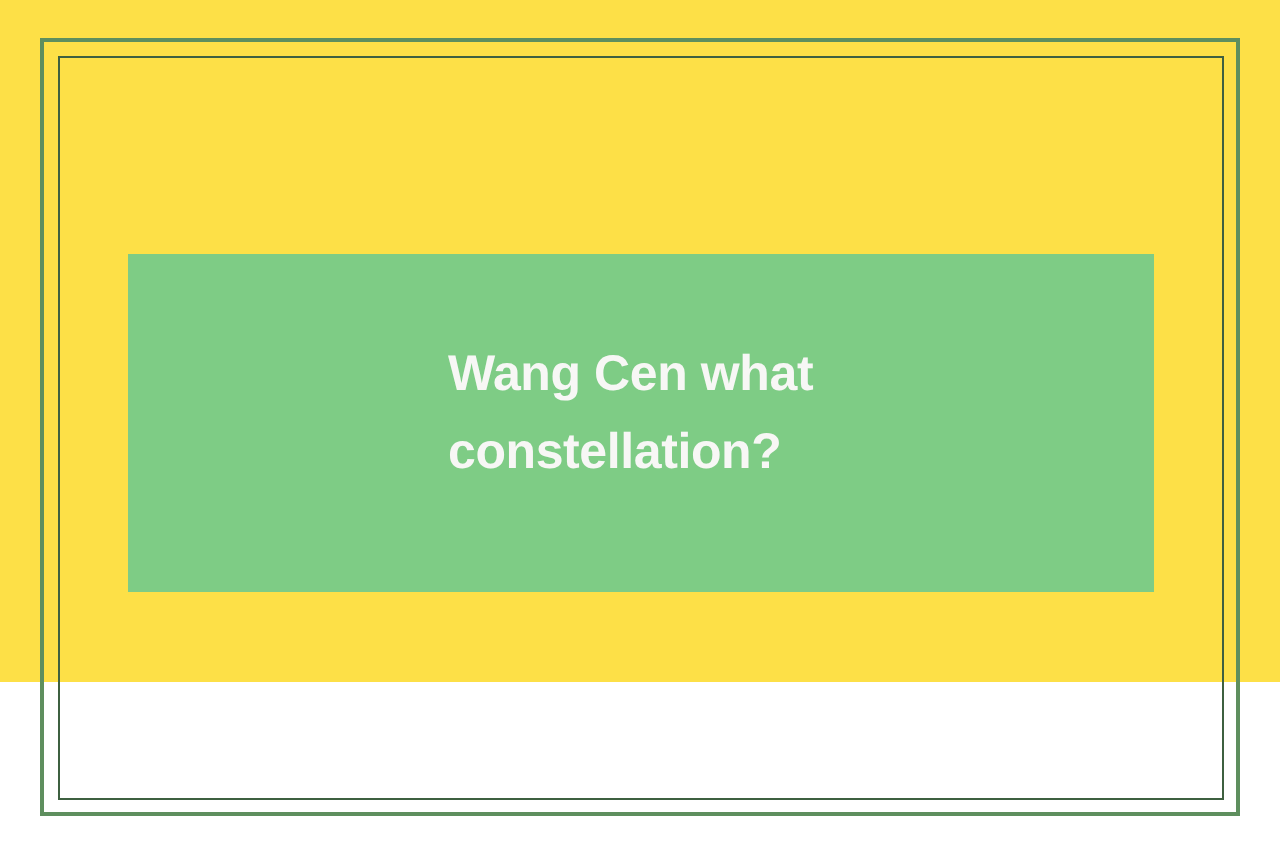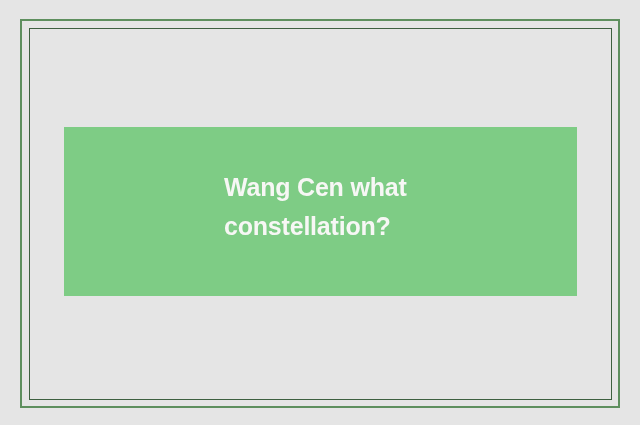--- a/index.html
+++ b/index.html
@@ -11,22 +11,22 @@
     width: 640px;
     height: 425px;
     overflow: hidden;
     font-family: "Liberation Sans", sans-serif;
   }
 
   
   .canvas {
     position: relative;
     width: 640px;
-    height: 425px;
-    background: #e5e5e5;
+    height: 341px;
+    background: #fde047;
     box-sizing: border-box;
   }
 
   
   .frame-outer {
     position: absolute;
     left: 20px;
     top: 19px;
     width: 600px;
     height: 389px;

